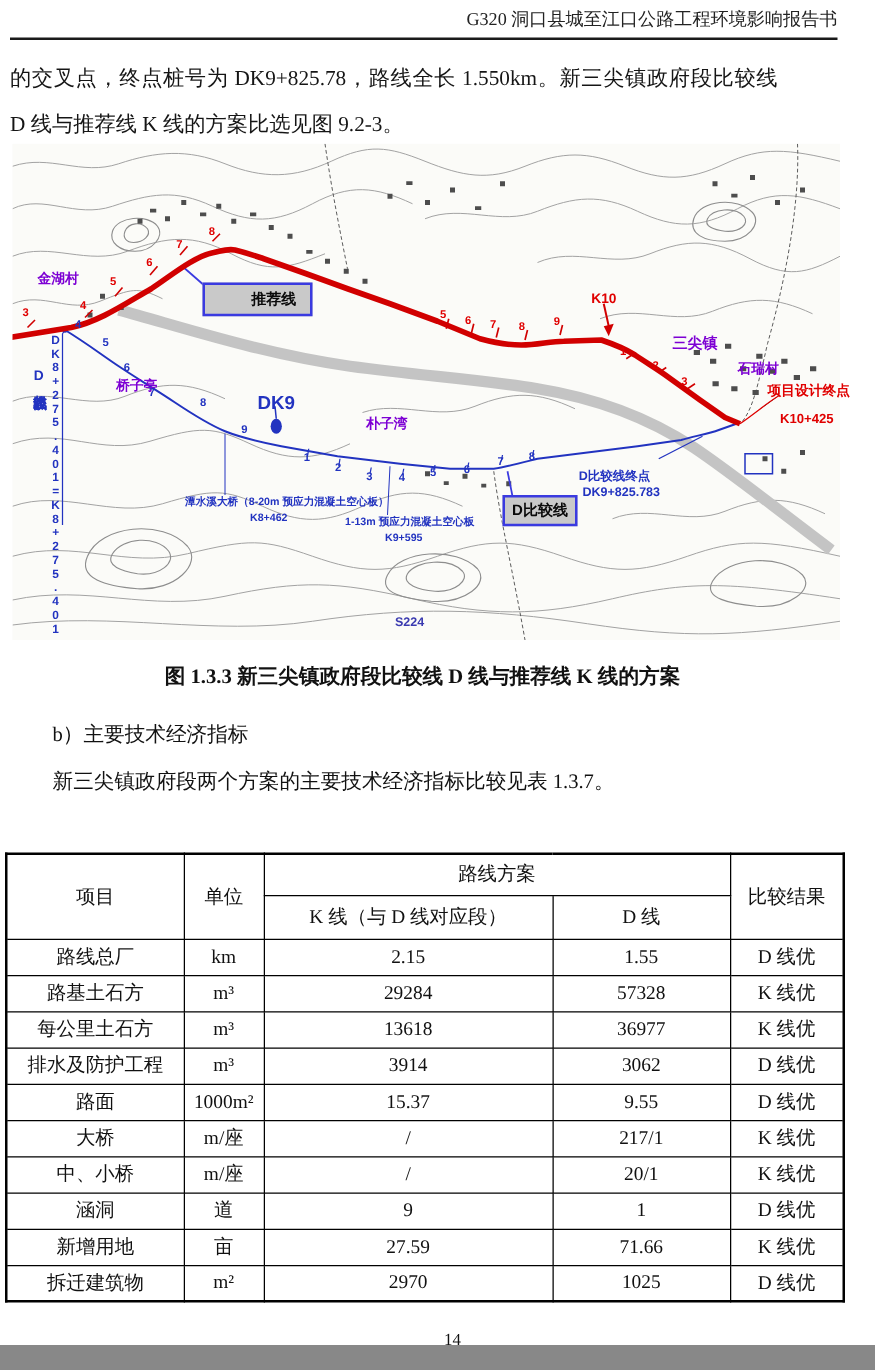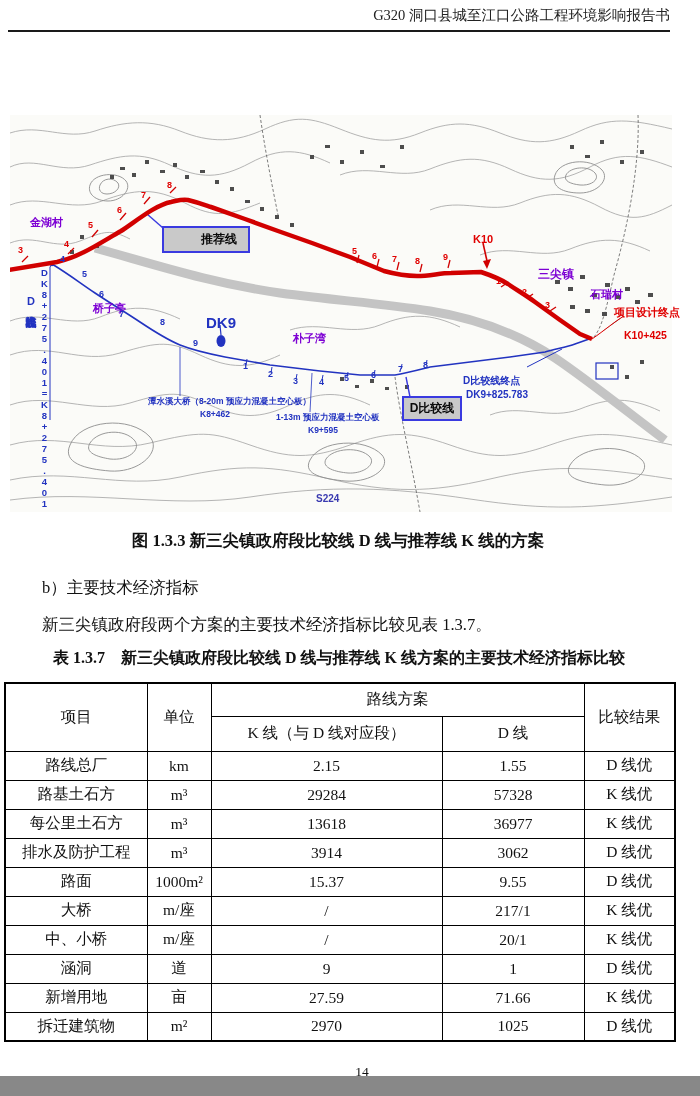--- a/index.html
+++ b/index.html
@@ -40,20 +40,21 @@
   tr.h1{height:33px;} tr.h2{height:35px;} tr.dr{height:29px;font-family:Liberation Serif, serif;}
   .pnum{position:absolute;top:1064px;left:12px;width:700px;text-align:center;font-size:13.5px;}
 </style>
 </head>
 <body>
 
 <div class="page">
 
   <div class="hdr">G320 洞口县城至江口公路工程环境影响报告书</div>
 
+  <div class="para">的交叉点，终点桩号为 DK9+825.78，路线全长 1.550km。新三尖镇政府段比较线 D 线与推荐线 K 线的方案比选见图 9.2-3。</div>
 
   <div class="map">
     <svg width="662" height="397" viewBox="0 0 662 397">
       <rect width="662" height="397" fill="#fbfbf8"></rect>
 
       <g stroke="#a2a2a2" fill="none" stroke-width="0.8">
         <path d="M0,18 C30,8 55,26 85,16 S140,4 170,16 S225,28 255,14 S300,2 330,14 S380,30 410,18 S460,6 490,18 S540,30 570,16 S620,4 662,14"></path>
         <path d="M0,52 C25,40 50,60 80,50 S130,36 160,50 S210,64 240,48 S290,34 320,48"></path>
         <path d="M330,60 C360,48 390,66 420,54 S470,40 500,54 S550,68 580,52 S630,40 662,52"></path>
         <path d="M0,90 C30,78 60,98 92,86 S145,72 175,88 S220,100 250,88"></path>
@@ -243,21 +244,20 @@
     <span class="st blue" style="left:361px;top:255px;">6</span>
     <span class="st blue" style="left:388px;top:249px;">7</span>
     <span class="st blue" style="left:413px;top:245px;">8</span>
   </div>
 
   <div class="figcap">图 1.3.3 新三尖镇政府段比较线 D 线与推荐线 K 线的方案</div>
 
   <div class="headb">b）主要技术经济指标</div>
   <div class="intro">新三尖镇政府段两个方案的主要技术经济指标比较见表 1.3.7。</div>
 
-  <div class="tabcap">表 1.3.7　新三尖镇政府段比较线 D 线与推荐线 K 线方案的主要技术经济指标比较</div>
 
   <table class="cmp">
     <colgroup>
       <col style="width:142px">
         <col style="width:64px">
         <col style="width:231px">
         <col style="width:142px">
         <col style="width:91px">
     </colgroup>
     <tbody>

